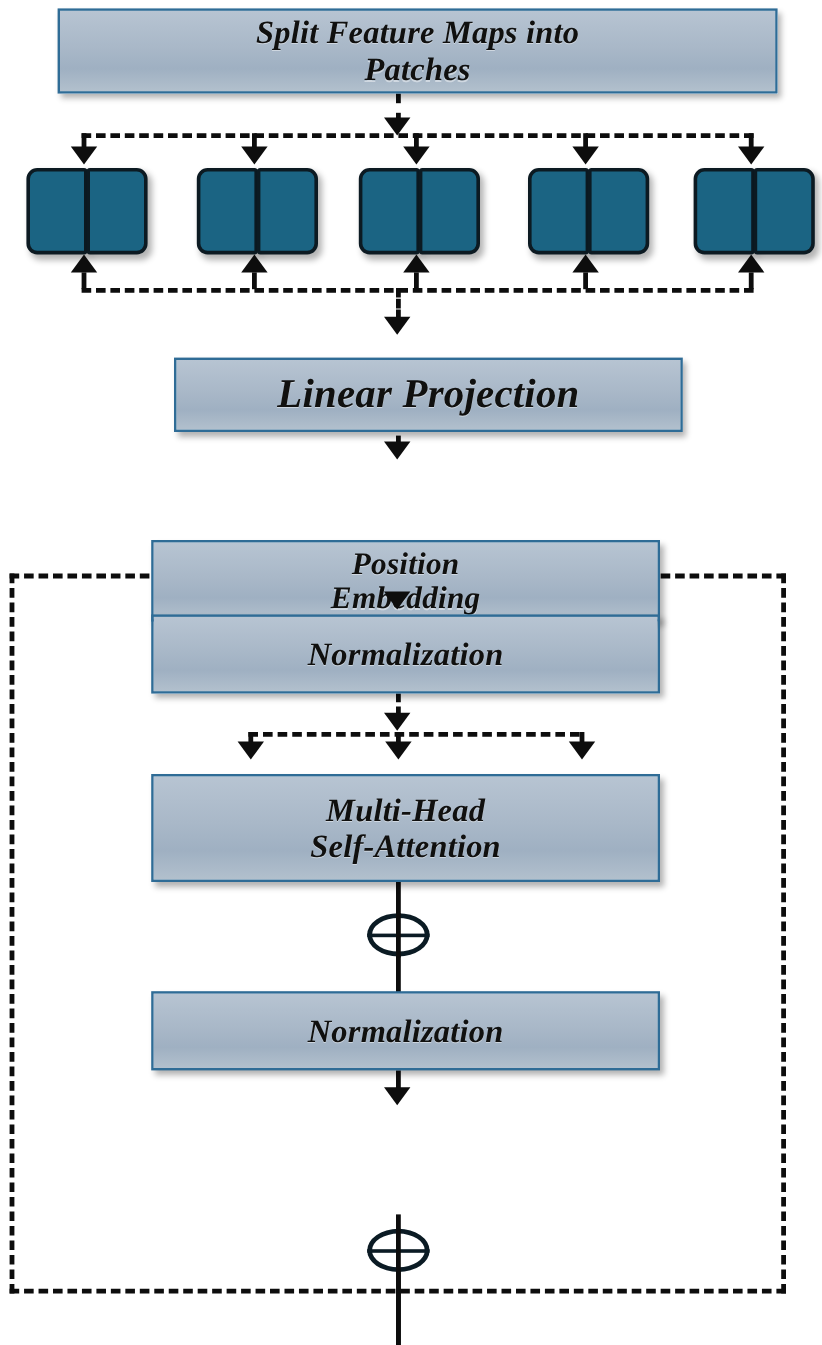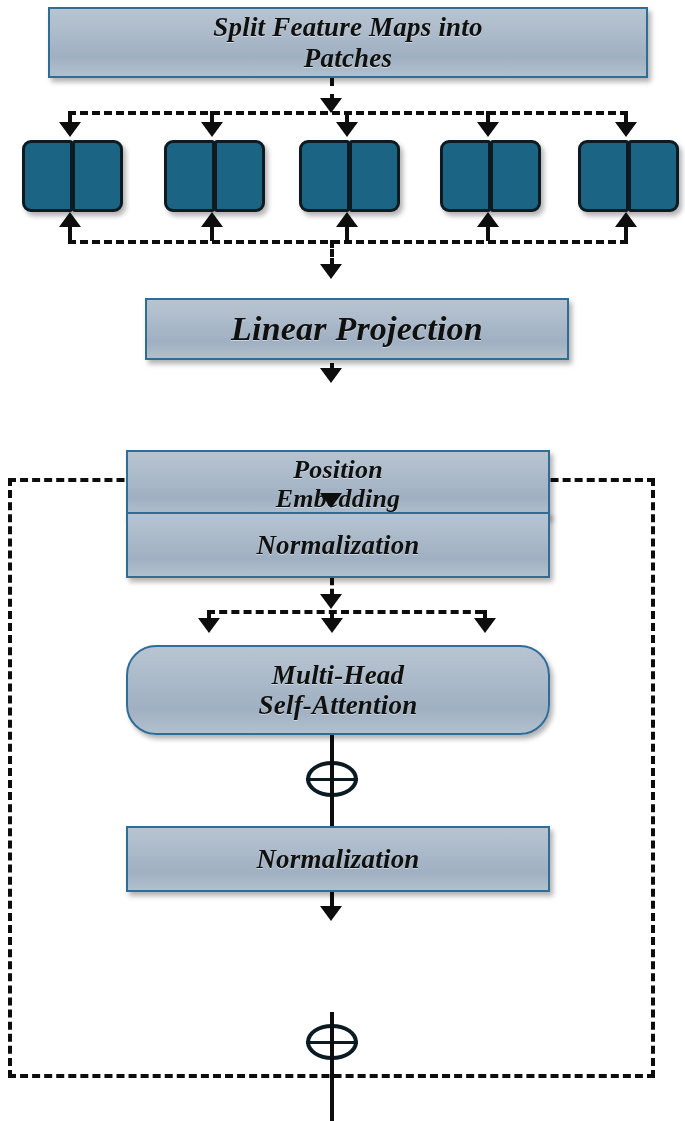--- a/index.html
+++ b/index.html
@@ -223,21 +223,21 @@
 
   <div class="dash-h" style="left:207px; top:610px; width:276px;"></div>
   <div class="dash-v" style="left:207px; top:610px; height:10px;"></div>
   <div class="dash-v" style="left:330px; top:610px; height:10px;"></div>
   <div class="dash-v" style="left:483px; top:610px; height:10px;"></div>
 
   <div class="arrow-down" style="left:198px; top:618px;"></div>
   <div class="arrow-down" style="left:321px; top:618px;"></div>
   <div class="arrow-down" style="left:474px; top:618px;"></div>
 
-  <div class="box" style="left:126px; top:645px; width:424px; height:90px; font-size:27px;border-radius:30px;">
+  <div class="box" style="left:126px; top:645px; width:424px; height:90px; font-size:27px;">
     <span class="box-inner">Multi-Head
 Self-Attention</span>
   </div>
 
   <div class="solid-v" style="left:330px; top:735px; height:92px;"></div>
   <div class="addsym" style="left:306px; top:761px; width:52px; height:36px;">
     <div class="ring"></div>
     <div class="hbar"></div>
   </div>
   <div class="solid-v" style="left:330px; top:761px; height:37px; z-index:9;"></div>

